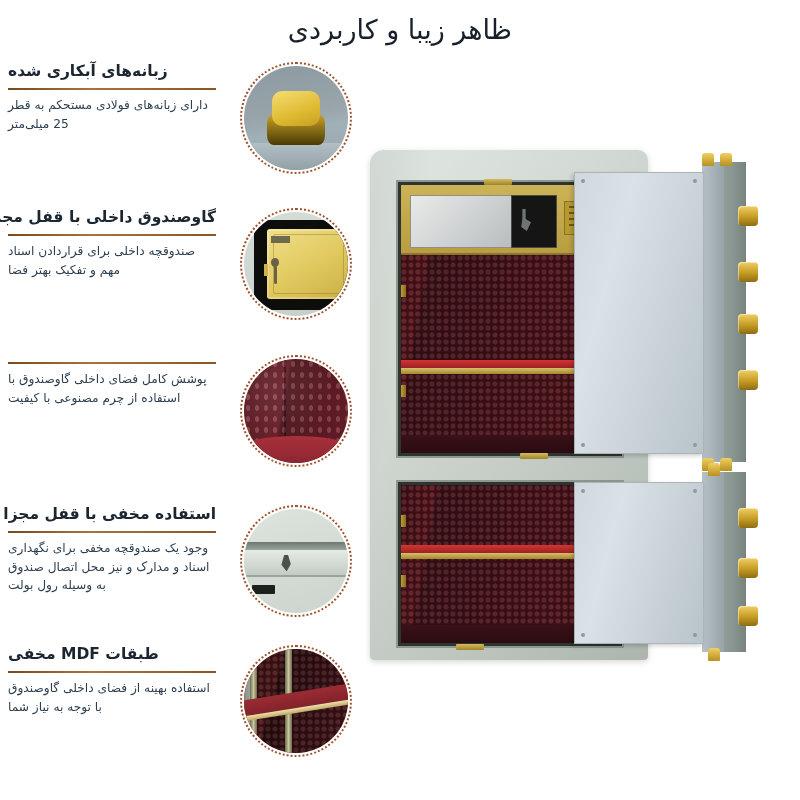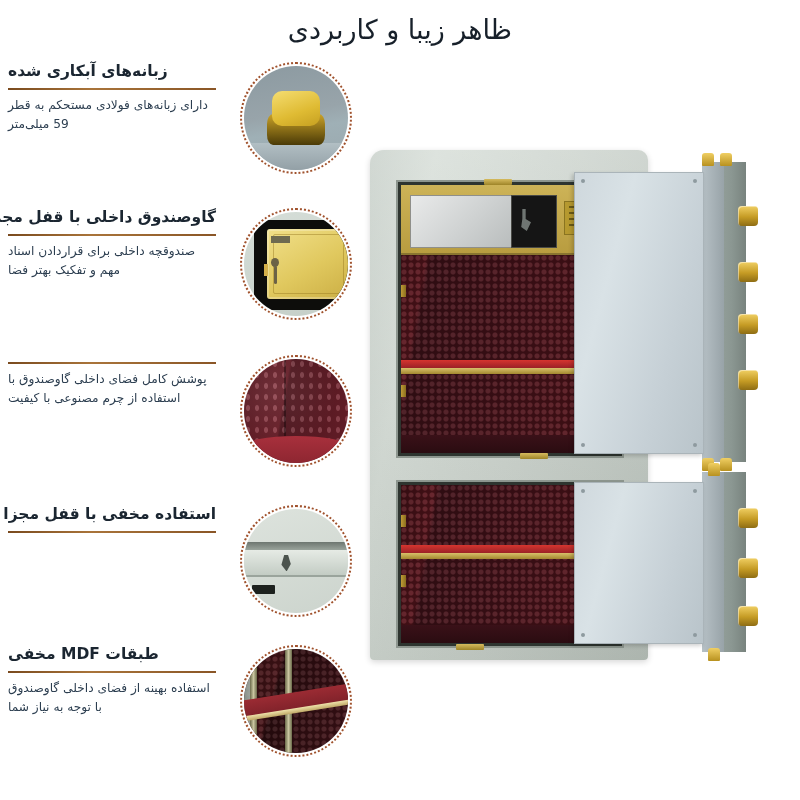--- a/index.html
+++ b/index.html
@@ -383,21 +383,21 @@
 </style>
 </head>
 <body>
 
 <div id="page-title">ظاهر زیبا و کاربردی</div>
 
 <div class="feature-row" style="top:62px;">
   <div class="feature-text">
     <div class="feature-title nowrap">زبانه‌های آبکاری شده</div>
     <div class="feature-divider"></div>
-    <div class="feature-desc">دارای زبانه‌های فولادی مستحکم به قطر 59 میلی‌متر</div>
+    <div class="feature-desc">دارای زبانه‌های فولادی مستحکم به قطر 25 میلی‌متر</div>
   </div>
   <div class="feature-circle">
     <div class="circle-inner">
       <div class="thumb-bolt">
         <div class="plate"></div>
         <div class="bolt-base"></div>
         <div class="bolt-head"></div>
       </div>
     </div>
   </div>
@@ -438,20 +438,21 @@
       </div>
     </div>
   </div>
   <div class="circle-dots"></div>
 </div>
 
 <div class="feature-row" style="top:505px;">
   <div class="feature-text">
     <div class="feature-title nowrap">استفاده مخفی با قفل مجزا</div>
     <div class="feature-divider"></div>
+    <div class="feature-desc">وجود یک صندوقچه مخفی برای نگهداری اسناد و مدارک و نیز محل اتصال صندوق به وسیله رول بولت</div>
   </div>
   <div class="feature-circle">
     <div class="circle-inner">
       <div class="thumb-hidden">
         <div class="shelf-gap"></div>
         <div class="shelf-face"></div>
         <div class="latch"></div>
         <div class="slot"></div>
       </div>
     </div>

